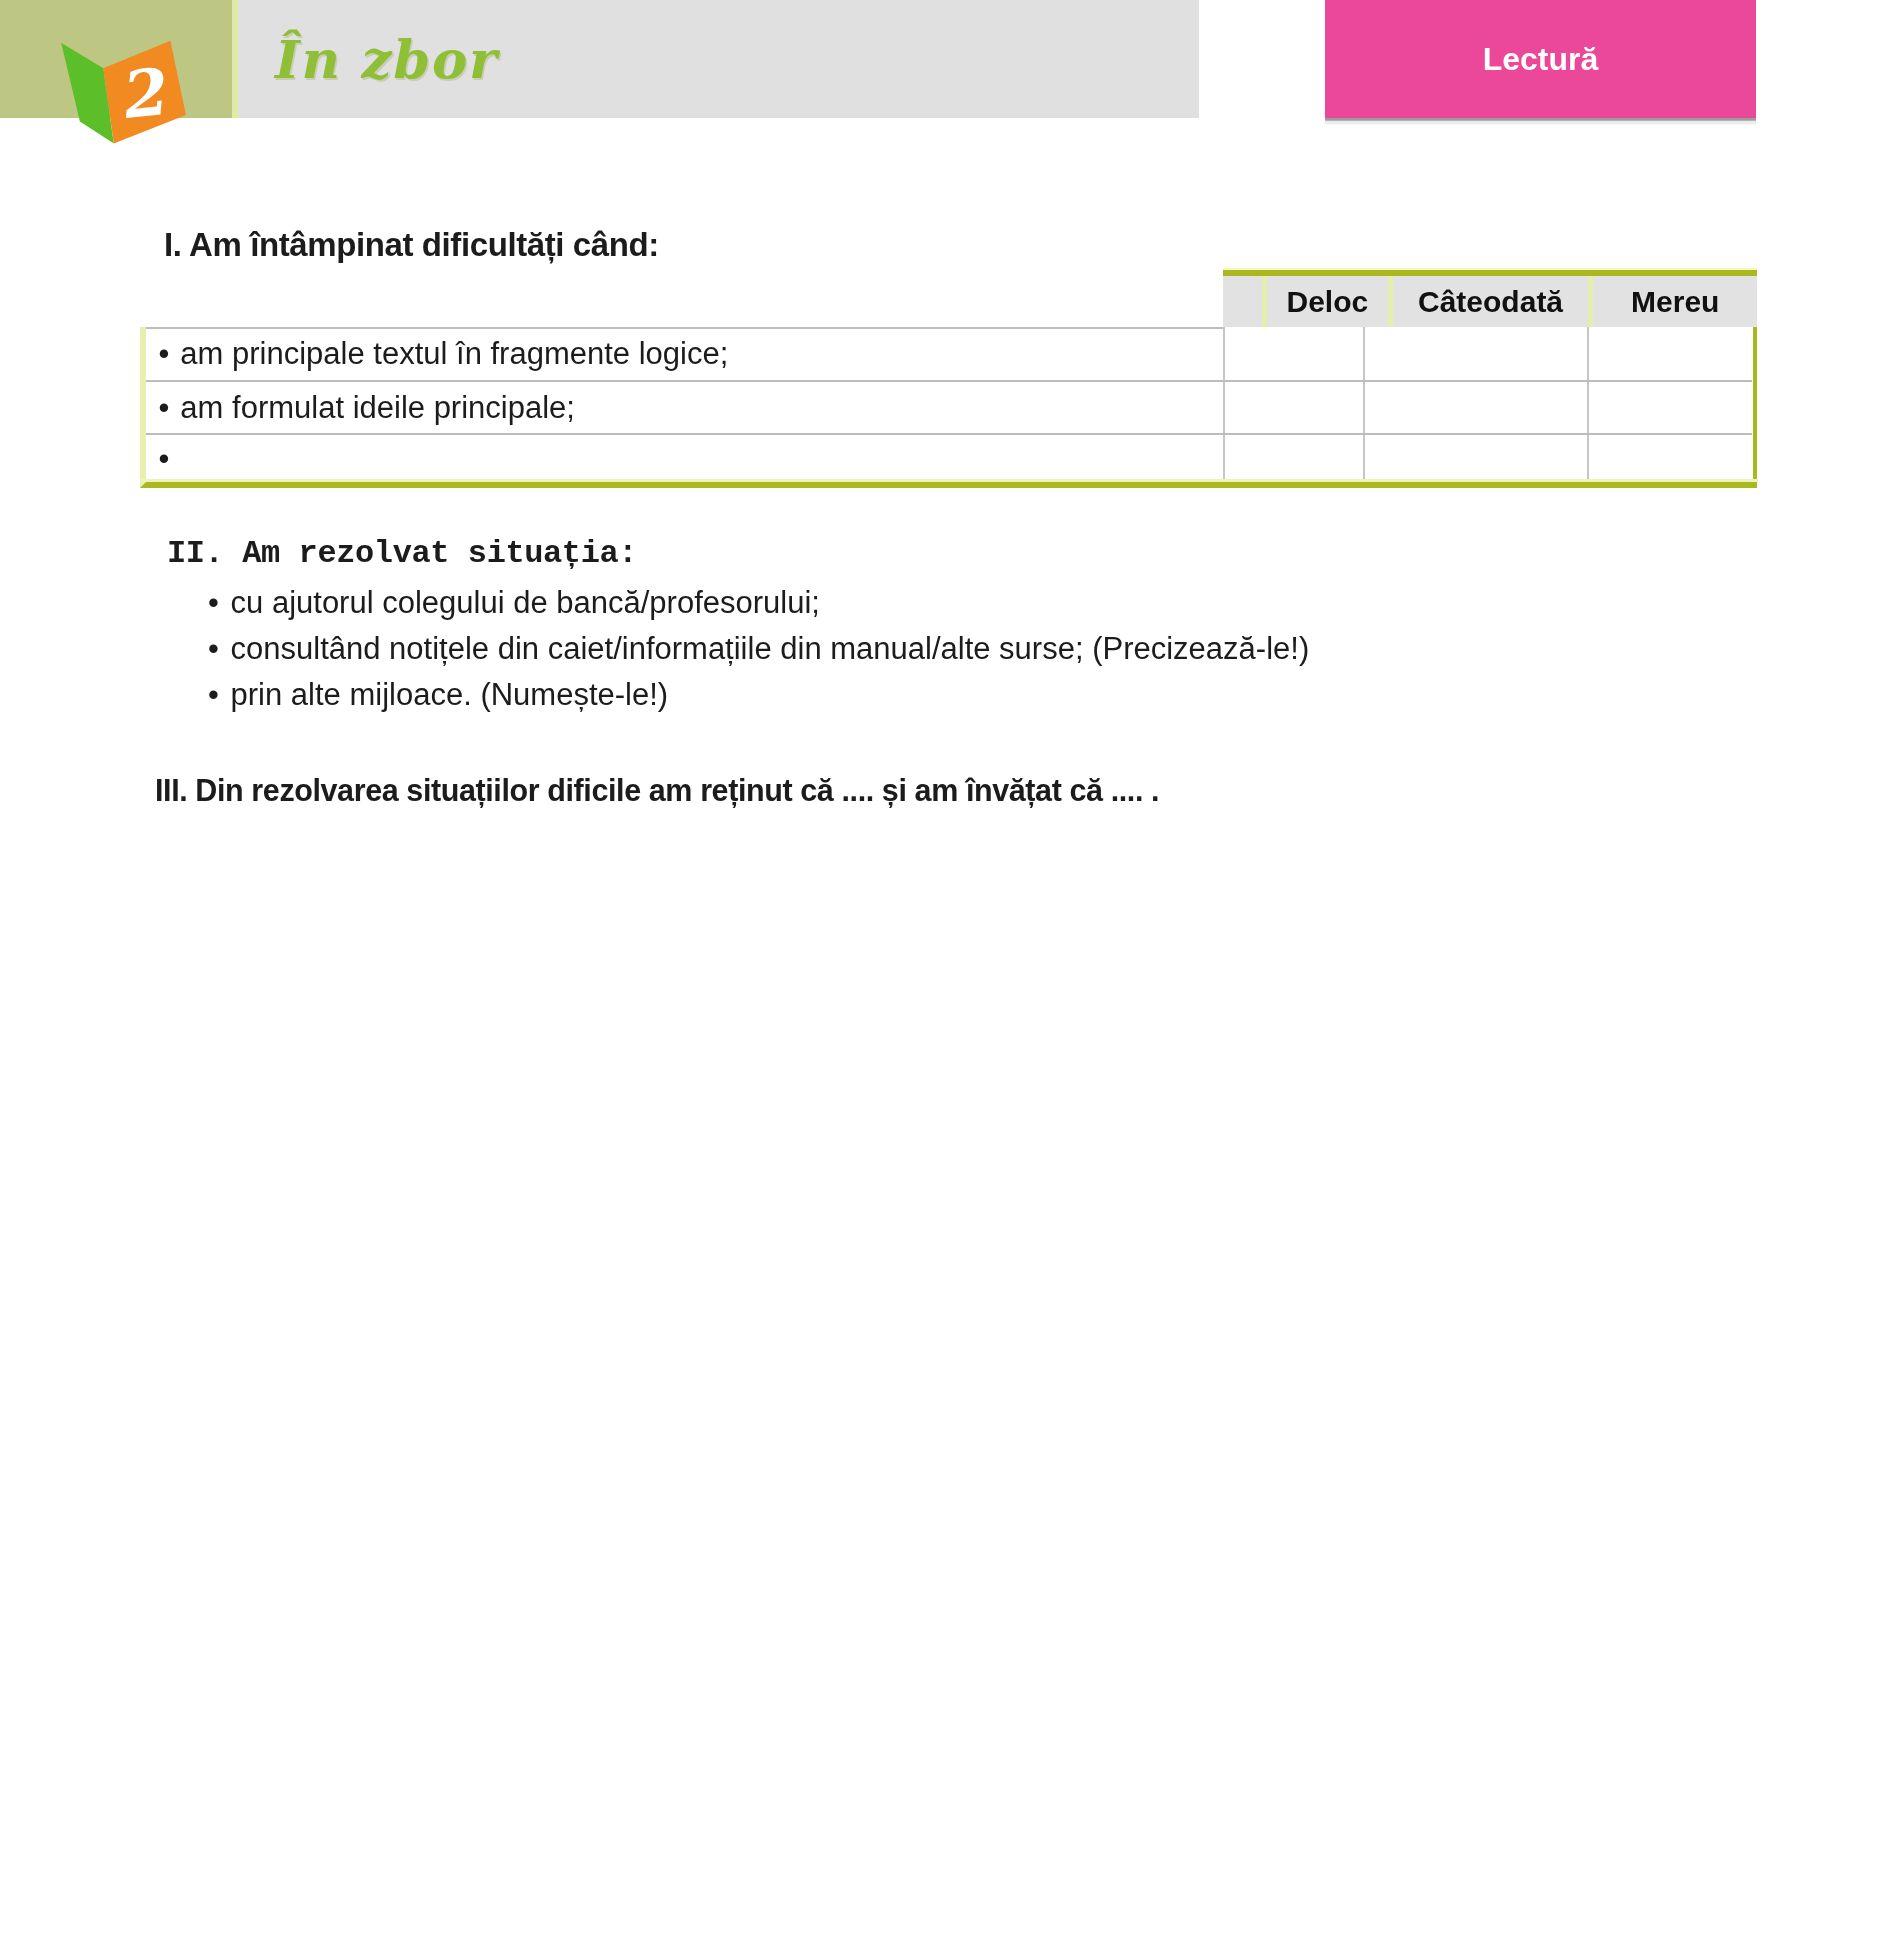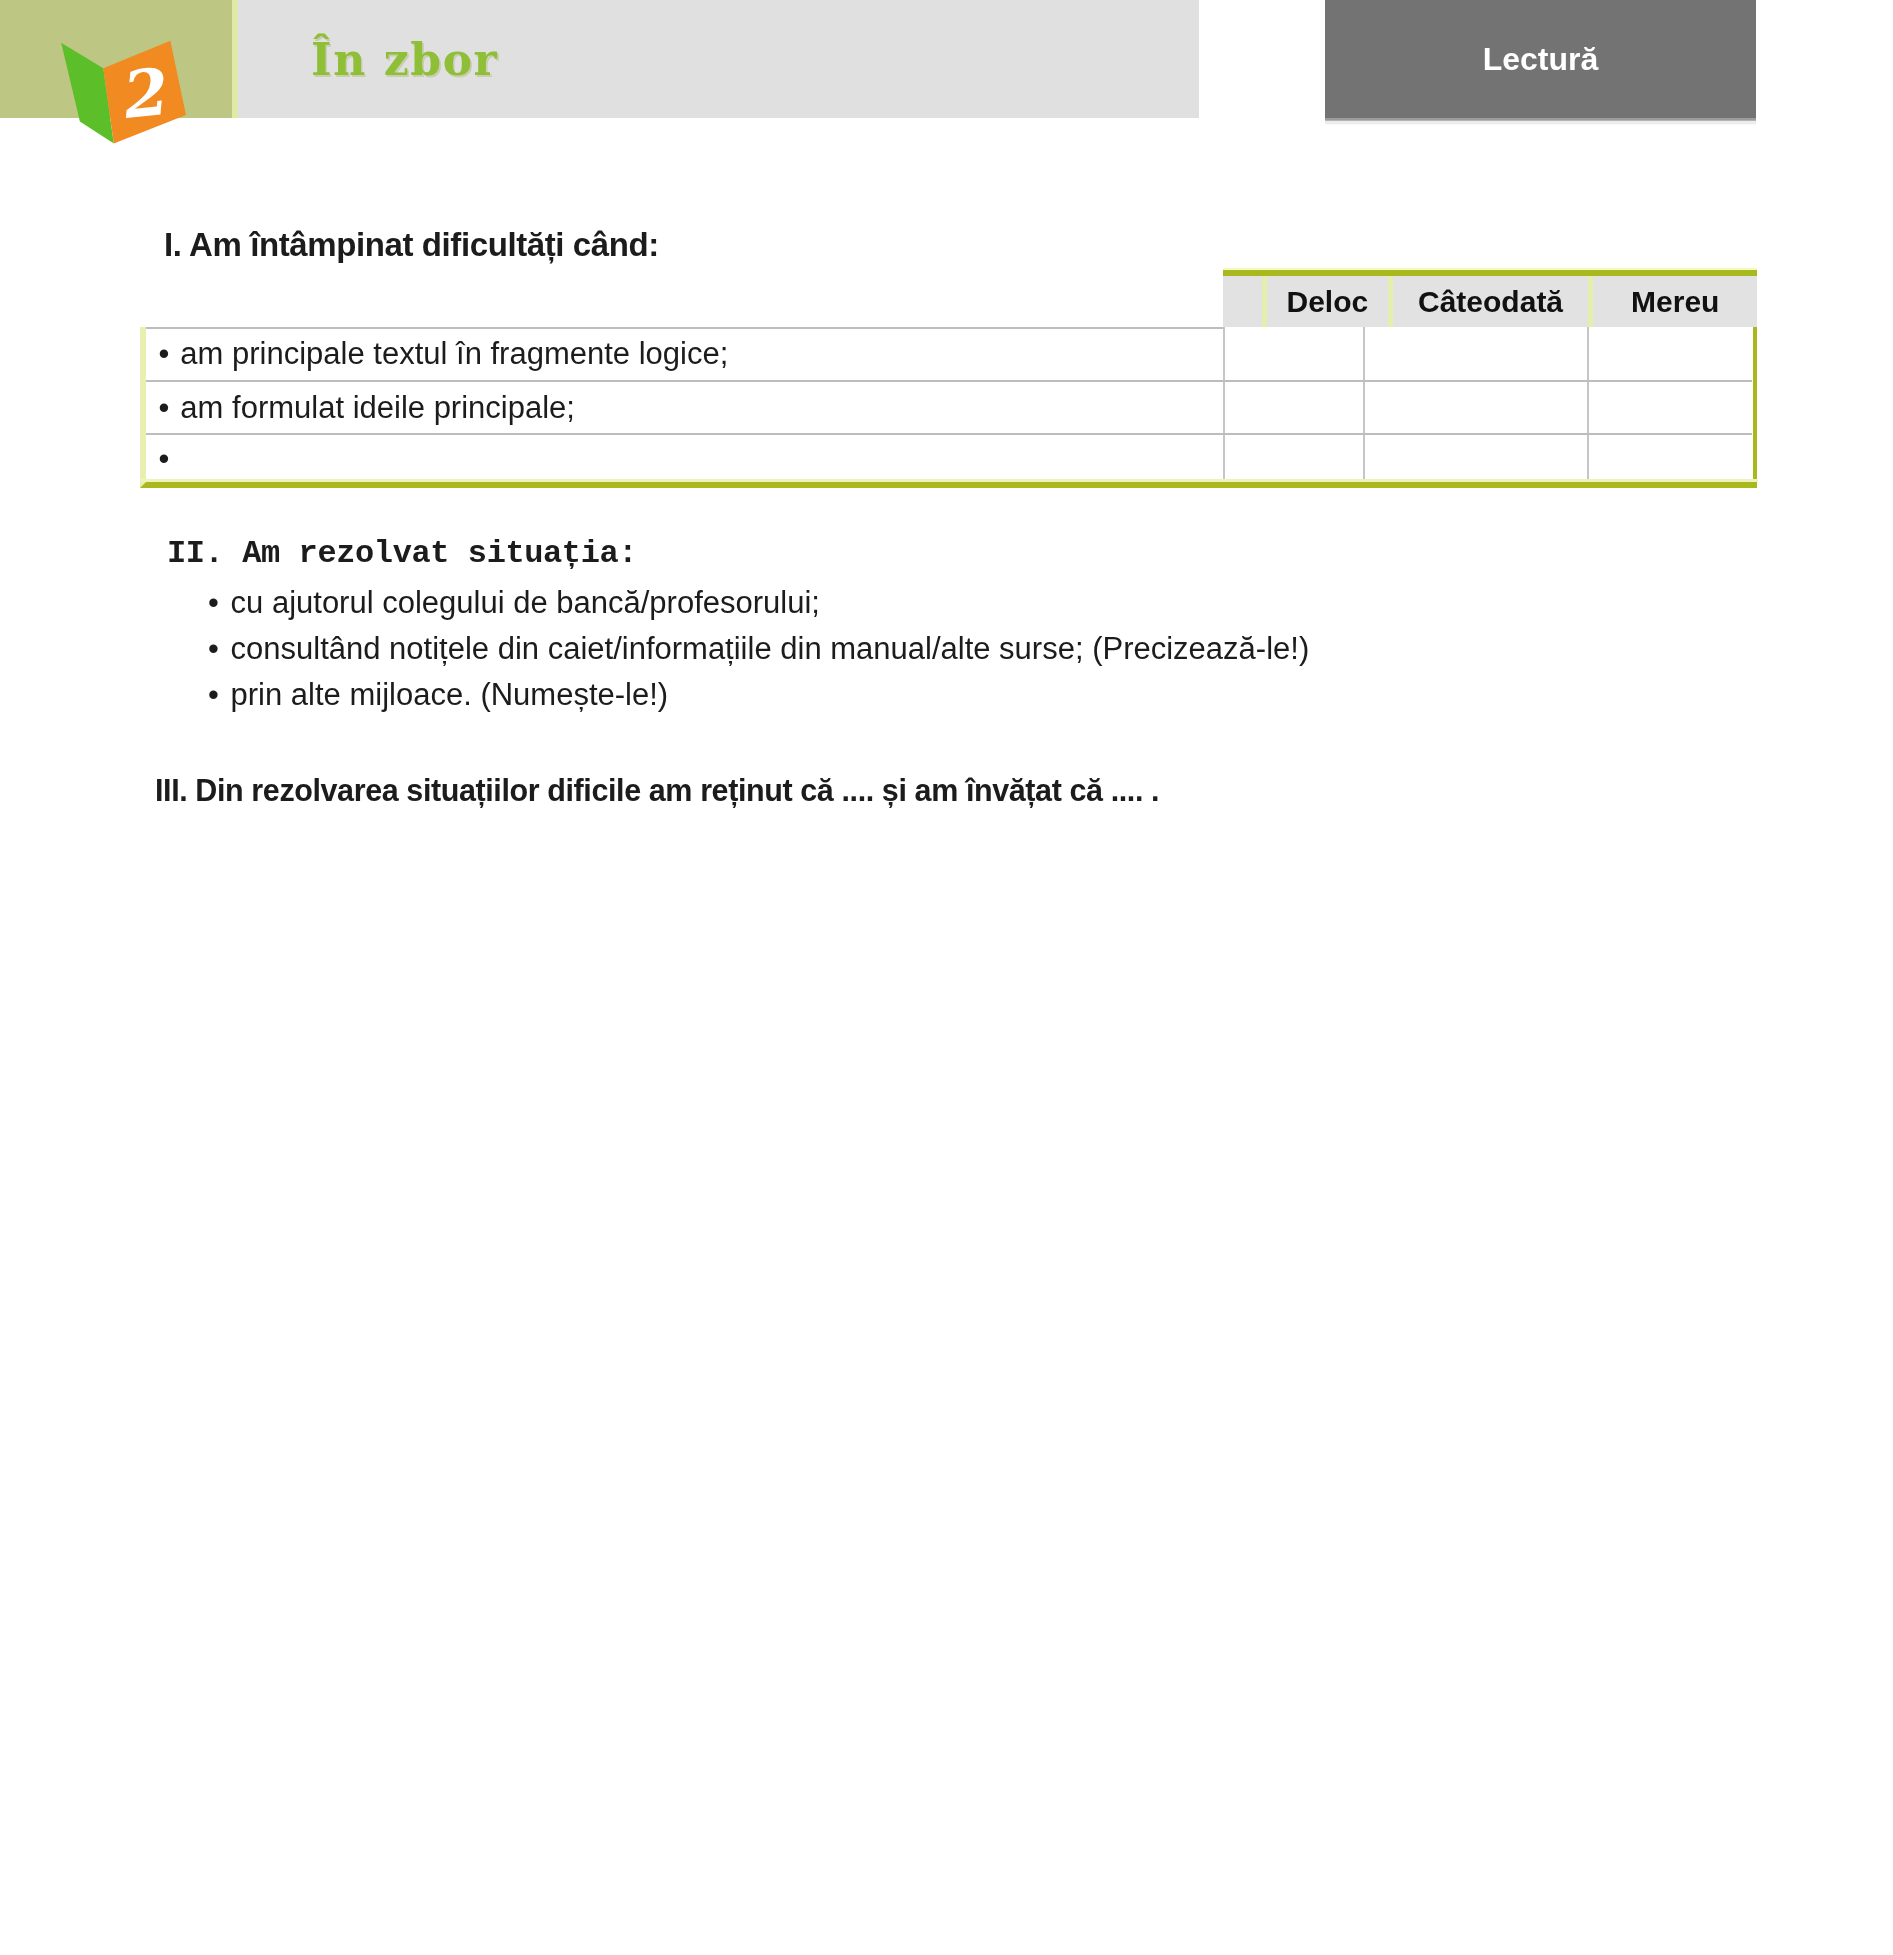--- a/index.html
+++ b/index.html
@@ -5,24 +5,24 @@
   html,body{margin:0;padding:0;background:#fff;}
   .page{position:relative;width:1894px;height:2402px;background:#ffffff;overflow:hidden;
         font-family:"Liberation Sans",sans-serif;color:#1c1c1c;}
   .abs{position:absolute;}
 
   
   .olive-block{left:0;top:0;width:232px;height:118px;background:#bec684;}
   .olive-sep{left:232px;top:0;width:6.6px;height:118px;background:#dfe9a8;}
   .gray-banner{left:238px;top:0;width:961px;height:118px;background:#e0e0e0;
                display:flex;align-items:center;}
-  .unit-title{margin-left:73px;font-family:"DejaVu Serif",serif;
-              font-weight:700;font-size:44px;color:#8fbe37;letter-spacing:1.6px;
+  .unit-title{margin-left:37px;font-family:"DejaVu Serif",serif;font-style:italic;
+              font-weight:700;font-size:53px;color:#8fbe37;letter-spacing:1.6px;
               text-shadow:1.6px 1.6px 0 rgba(130,150,30,0.25);}
-  .pink-badge{left:1325px;top:0;width:431px;height:118px;background:#737373;
+  .pink-badge{left:1325px;top:0;width:431px;height:118px;background:#ec4899;
               display:flex;align-items:center;justify-content:center;
               box-shadow:0 2.7px 0 #9c9c9c,0 6.3px 0 #ececec;}
   .badge-label{font-weight:700;font-size:32px;color:#ffffff;}
   .book-icon{left:53px;top:35px;width:145px;height:117px;}
 
   
   .h1{left:164px;top:226px;font-size:33px;font-weight:700;letter-spacing:-0.4px;}
   .h2{left:167px;top:535px;font-size:32px;font-weight:700;letter-spacing:-0.4px;font-family:Liberation Mono, monospace;}
   .h3{left:155px;top:773px;font-size:30.5px;font-weight:700;letter-spacing:-0.4px;}
 

